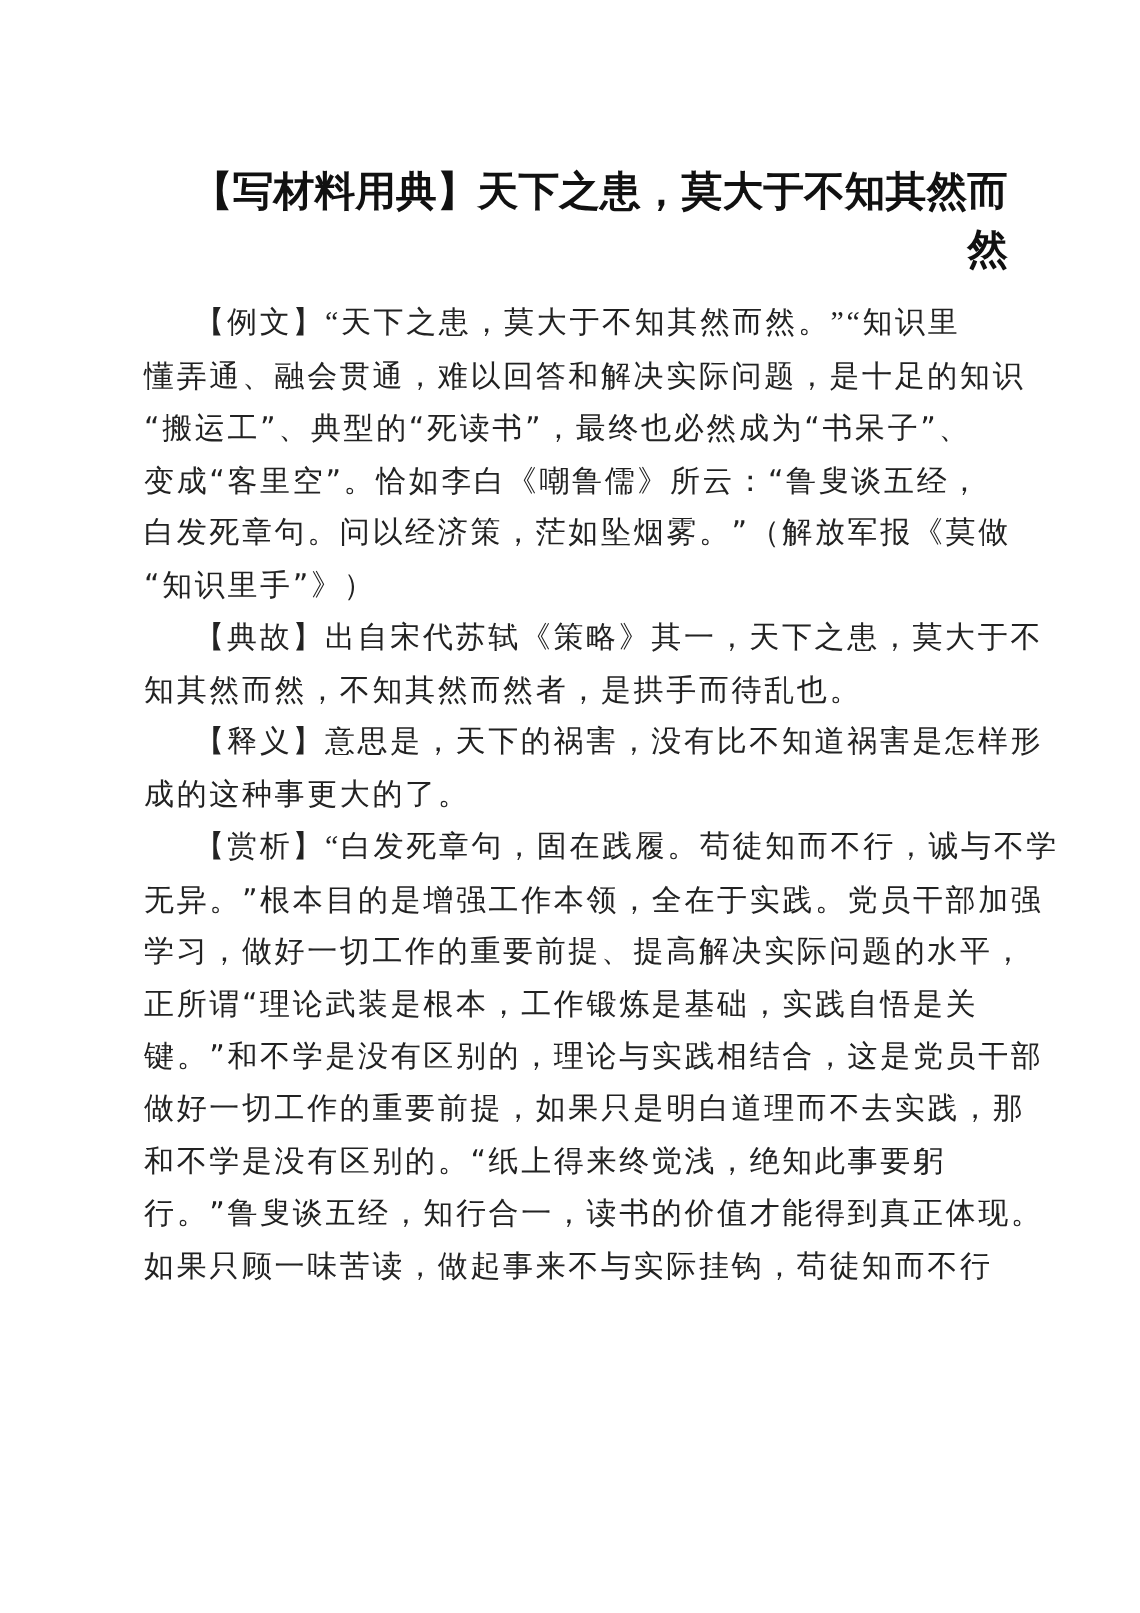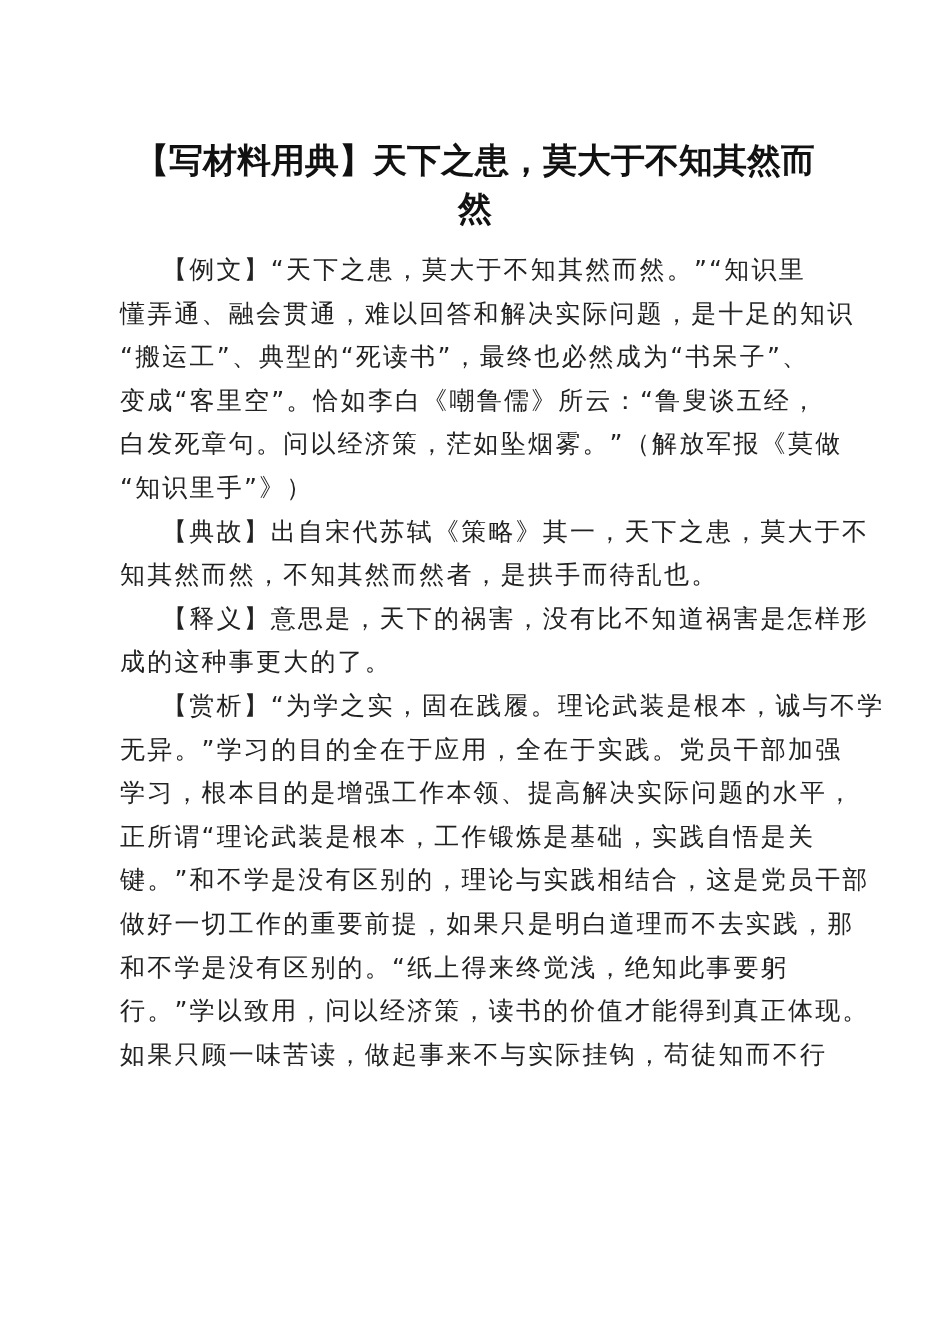--- a/index.html
+++ b/index.html
@@ -1,31 +1,31 @@
 <!DOCTYPE html>
 <html><head>
 <meta charset="utf-8">
 <style>
   html, body { margin: 0; padding: 0; background: #ffffff; }
   body { width: 950px; height: 1344px; position: relative; overflow: hidden; }
   .page { position: absolute; left: 0; top: 0; width: 950px; height: 1344px; background: #ffffff; }
   .title {
     position: absolute; left: 110px; top: 136px; width: 730px;
-    text-align: center;
+    text-align: right;
     font-family: "DejaVu Serif", "Liberation Serif", serif;
     font-weight: bold; font-size: 34px; line-height: 48px; color: #111111;
     letter-spacing: 0px;
   }
   .body-text {
     position: absolute; left: 120px; top: 248px; width: 712px;
     font-family: "DejaVu Sans", "Liberation Sans", sans-serif;
     font-size: 25px; line-height: 43.6px; color: #222222;
   }
   .line { display: block; white-space: nowrap; height: 43.6px; letter-spacing: 2.2px; }
-  .indent { padding-left: 42px; }
+  .indent { padding-left: 42px; font-family: Liberation Serif, serif; }
 </style>
 </head>
 <body>
 
 <div class="page">
   <div class="title">
     <span class="line" style="height:48px;letter-spacing:0">【写材料用典】天下之患，莫大于不知其然而</span>
     <span class="line" style="height:48px;letter-spacing:0">然</span>
   </div>
 
@@ -40,24 +40,24 @@
     </div>
     <div>
       <span class="line indent">【典故】出自宋代苏轼《策略》其一，天下之患，莫大于不</span>
       <span class="line">知其然而然，不知其然而然者，是拱手而待乱也。</span>
     </div>
     <div>
       <span class="line indent">【释义】意思是，天下的祸害，没有比不知道祸害是怎样形</span>
       <span class="line">成的这种事更大的了。</span>
     </div>
     <div>
-      <span class="line indent">【赏析】“为学之实，固在践履。理论武装是根本，诚与不学</span>
-      <span class="line">无异。”学习的目的全在于应用，全在于实践。党员干部加强</span>
-      <span class="line">学习，根本目的是增强工作本领、提高解决实际问题的水平，</span>
+      <span class="line indent">【赏析】“白发死章句，固在践履。苟徒知而不行，诚与不学</span>
+      <span class="line">无异。”根本目的是增强工作本领，全在于实践。党员干部加强</span>
+      <span class="line">学习，做好一切工作的重要前提、提高解决实际问题的水平，</span>
       <span class="line">正所谓“理论武装是根本，工作锻炼是基础，实践自悟是关</span>
       <span class="line">键。”和不学是没有区别的，理论与实践相结合，这是党员干部</span>
       <span class="line">做好一切工作的重要前提，如果只是明白道理而不去实践，那</span>
       <span class="line">和不学是没有区别的。“纸上得来终觉浅，绝知此事要躬</span>
-      <span class="line">行。”学以致用，问以经济策，读书的价值才能得到真正体现。</span>
+      <span class="line">行。”鲁叟谈五经，知行合一，读书的价值才能得到真正体现。</span>
       <span class="line">如果只顾一味苦读，做起事来不与实际挂钩，苟徒知而不行</span>
     </div>
   </div>
 </div>
 
 </body></html>

